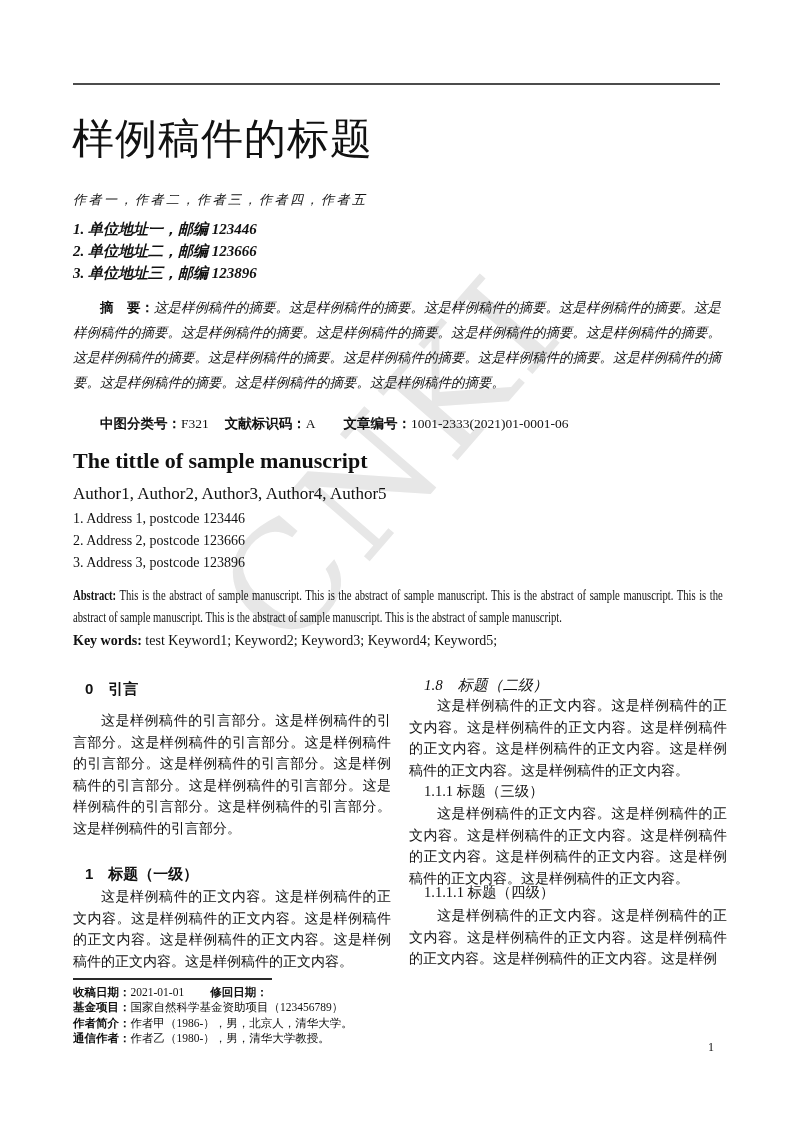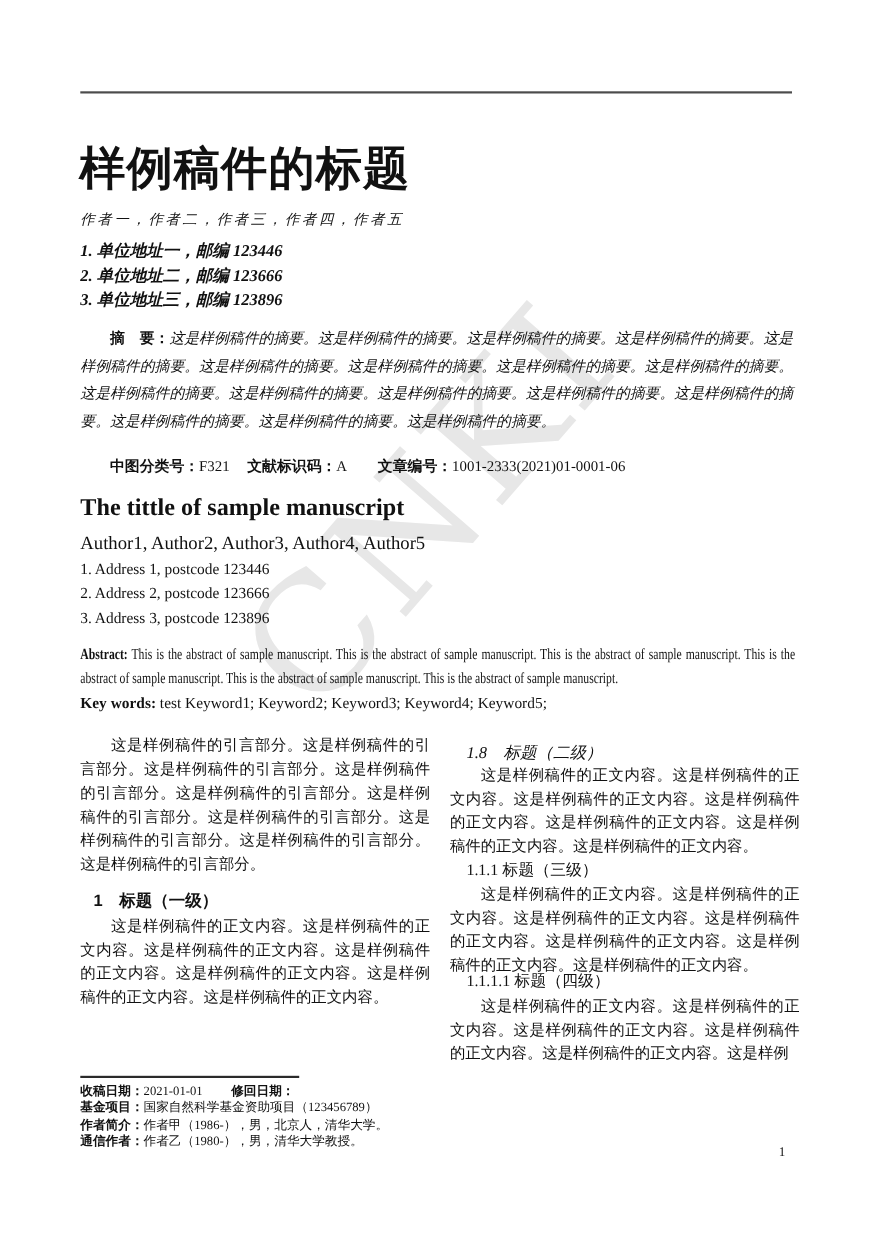--- a/index.html
+++ b/index.html
@@ -5,21 +5,21 @@
   html,body{margin:0;padding:0;background:#ffffff;}
   .page{position:relative;width:794px;height:1123px;background:#fff;overflow:hidden;
         font-family:"Liberation Serif","DejaVu Serif",serif;color:#111;}
   
   .watermark{position:absolute;left:165px;top:245px;width:450px;height:430px;
              display:flex;align-items:center;justify-content:center;
              transform:rotate(-49deg);font-family:"DejaVu Serif",serif;
              font-size:145px;letter-spacing:6px;color:#e7e7e7;z-index:0;user-select:none;}
   .layer{position:absolute;inset:0;z-index:1;}
   .toprule{position:absolute;left:73px;top:83px;width:647px;height:2px;background:#4c4c4c;}
-  .cn-title{position:absolute;left:72px;top:125px;margin:0;font-size:42px;font-weight:700;
+  .cn-title{position:absolute;left:72px;top:111px;margin:0;font-size:42px;font-weight:400;
             letter-spacing:1px;}
   .cn-authors{position:absolute;left:73px;top:191px;font-size:13px;font-style:italic;letter-spacing:2.5px;}
   .cn-affils{position:absolute;left:73px;top:218px;font-size:15px;line-height:22px;font-style:italic;font-weight:bold;}
   .lbl{font-family:"Liberation Sans","DejaVu Sans",sans-serif;font-weight:bold;font-style:normal;}
   .kai{font-style:italic;}
   .cn-abstract{position:absolute;left:73px;top:295px;width:648px;margin:0;font-size:13.5px;
                line-height:25px;text-align:justify;text-indent:27px;}
   .cn-keywords{position:absolute;left:73px;top:392px;width:648px;margin:0;font-size:13.5px;
                line-height:21px;text-indent:27px;}
   .cn-clc{position:absolute;left:73px;top:413px;width:648px;margin:0;font-size:13.5px;
@@ -34,21 +34,21 @@
                line-height:21.5px;text-align:justify;transform:scaleX(0.76);transform-origin:0 0;}
   .en-keywords{position:absolute;left:73px;top:630px;width:648px;margin:0;font-size:14px;line-height:21px;}
   .en-lbl{font-weight:bold;text-align:center;}
   
   .col{position:absolute;top:668px;width:318px;}
   .col.left{left:73px;}
   .col.right{left:409px;}
   .bodyp{margin:0;font-size:14px;line-height:21.5px;text-align:justify;text-indent:28px;}
   .hcn{font-family:"Liberation Sans","DejaVu Sans",sans-serif;font-weight:bold;font-size:15px;
        line-height:20px;padding-left:12px;margin:11px 0 11px 0;}
-  .hcn.second{margin:13px 0 2px 0;}
+  .hcn.second{margin:25px 0 2px 0;}
   .h2cn{font-size:15px;font-weight:normal;font-style:italic;line-height:20px;padding-left:15px;margin:7px 0 0 0;}
   .h3cn{font-size:14.5px;font-weight:normal;line-height:20px;padding-left:15px;margin:0 0 2px 0;}
   .h4cn{font-size:14.5px;font-weight:normal;line-height:20px;padding-left:15px;margin:-7px 0 3px 0;}
   
   .footnote{position:absolute;left:73px;top:978px;width:345px;font-size:11.5px;line-height:15.3px;}
   .fn-rule{width:199px;height:2px;background:#2a2a2a;margin-bottom:5px;}
   .fn-lbl{font-family:"Liberation Sans","DejaVu Sans",sans-serif;font-weight:bold;}
   .fn-gap{margin-left:26px;}
   .pageno{position:absolute;left:708px;top:1040px;font-size:12px;}
 </style>
@@ -84,20 +84,21 @@
       <div class="en-affil">1. Address 1, postcode 123446</div>
       <div class="en-affil">2. Address 2, postcode 123666</div>
       <div class="en-affil">3. Address 3, postcode 123896</div>
     </div>
 
     <p class="en-abstract"><span class="en-lbl">Abstract:</span><span> This is the abstract of sample manuscript. This is the abstract of sample manuscript. This is the abstract of sample manuscript. This is the abstract of sample manuscript. This is the abstract of sample manuscript. This is the abstract of sample manuscript.</span></p>
 
     <p class="en-keywords"><span class="en-lbl">Key words:</span><span> test Keyword1; Keyword2; Keyword3; Keyword4; Keyword5;</span></p>
 
     <div class="col left">
+      <h2 class="hcn">0　引言</h2>
       <p class="bodyp">这是样例稿件的引言部分。这是样例稿件的引言部分。这是样例稿件的引言部分。这是样例稿件的引言部分。这是样例稿件的引言部分。这是样例稿件的引言部分。这是样例稿件的引言部分。这是样例稿件的引言部分。这是样例稿件的引言部分。这是样例稿件的引言部分。</p>
       <h2 class="hcn second">1　标题（一级）</h2>
       <p class="bodyp">这是样例稿件的正文内容。这是样例稿件的正文内容。这是样例稿件的正文内容。这是样例稿件的正文内容。这是样例稿件的正文内容。这是样例稿件的正文内容。这是样例稿件的正文内容。</p>
     </div>
 
     <div class="col right">
       <h3 class="h2cn">1.8　标题（二级）</h3>
       <p class="bodyp">这是样例稿件的正文内容。这是样例稿件的正文内容。这是样例稿件的正文内容。这是样例稿件的正文内容。这是样例稿件的正文内容。这是样例稿件的正文内容。这是样例稿件的正文内容。</p>
       <h4 class="h3cn">1.1.1 标题（三级）</h4>
       <p class="bodyp">这是样例稿件的正文内容。这是样例稿件的正文内容。这是样例稿件的正文内容。这是样例稿件的正文内容。这是样例稿件的正文内容。这是样例稿件的正文内容。这是样例稿件的正文内容。</p>

